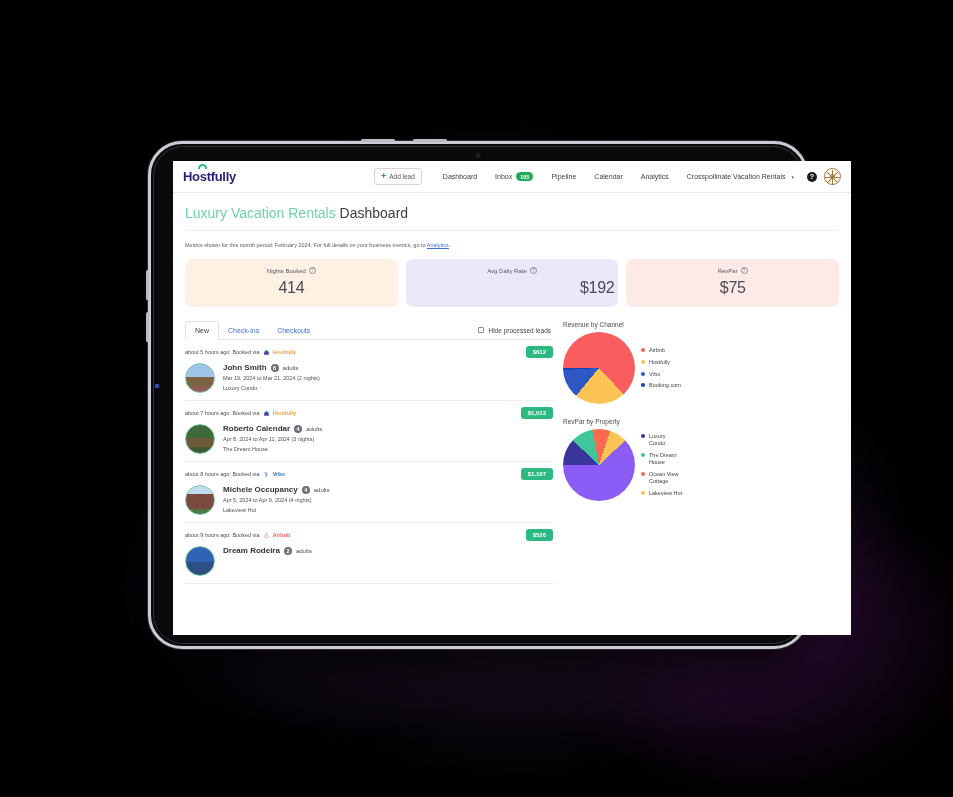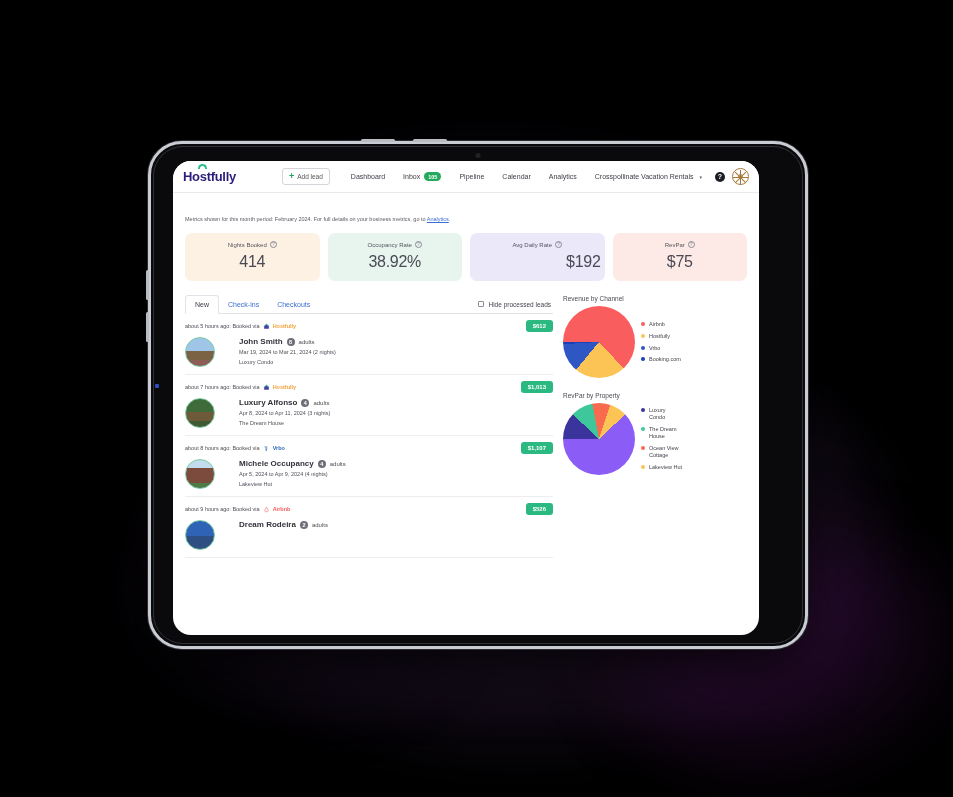--- a/index.html
+++ b/index.html
@@ -36,22 +36,22 @@
   .cam { position:absolute; left:50%; top:9px; transform:translateX(-50%);
     width:5px; height:5px; border-radius:50%; background:#222; }
   .btn-side { position:absolute; left:-5px; width:3px; border-radius:2px; background:#b9bcc2; }
   .btn-1 { top:126px; height:30px; }
   .btn-2 { top:168px; height:30px; }
   .btn-top { position:absolute; top:-5px; width:34px; height:3px; border-radius:2px; background:#b9bcc2; }
   .btn-t1 { left:210px; } .btn-t2 { left:262px; }
   .led { position:absolute; left:4px; top:240px; width:4px; height:4px; background:#2b4fbf; border-radius:1px; }
 
   .screen {
-    position:absolute; left:22px; top:17px; width:586px; height:474px;
-    background:#ffffff; border-radius:18px; overflow:hidden;
+    position:absolute; left:22px; top:17px; width:678px; height:474px;
+    background:#ffffff; border-radius:0; overflow:hidden;
   }
 
   
   .hdr { position:relative; height:32px; background:#fff; border-bottom:1px solid #e9e9ee;
     display:flex; align-items:center; padding:0 10px; }
   .logo { display:flex; align-items:center; font-size:13px; font-weight:bold;
     color:#2d1d7a; letter-spacing:-.3px; position:relative; }
   .logo .roof { position:absolute; left:15px; top:-5px; width:9px; height:5px;
     border:2px solid #2bbf8a; border-bottom:none; border-radius:5px 5px 0 0; }
   .nav { display:flex; align-items:center; gap:0; margin-left:auto; }
@@ -112,21 +112,21 @@
 
   .lead { border-bottom:1px solid #ededf1; padding:6px 0 7px; }
   .lead-top { display:flex; align-items:center; font-size:5.5px; color:#4d4d56; }
   .chan { display:flex; align-items:center; gap:3px; margin-left:3px; font-weight:bold; }
   .chan.hostfully { color:#f2a33c; }
   .chan.vrbo { color:#2b6cb8; }
   .chan.airbnb { color:#f2605e; }
   .chan-ico { width:7px; height:7px; display:inline-block; }
   .amount { margin-left:auto; background:#2bb881; color:#fff; font-size:6px;
     font-weight:bold; border-radius:3px; padding:3px 7px; }
-  .lead-main { display:flex; gap:24px; margin-top:5px; align-items:flex-start; }
+  .lead-main { display:flex; gap:8px; margin-top:5px; align-items:flex-start; }
   .thumb { width:30px; height:30px; border-radius:50%; border:1.5px solid #7cc9a4;
     flex:none; overflow:hidden; position:relative; }
   .t0 { background:linear-gradient(#9fc6e8 0 45%, #7c6245 45% 80%, #8f5d57 80%); }
   .t1 { background:linear-gradient(#3f6b3a 0 48%, #6d5a3a 48% 78%, #3f5a33 78%); }
   .t2 { background:linear-gradient(#c3dcef 0 28%, #7d4a3e 28% 82%, #4e7a46 82%); }
   .t3 { background:linear-gradient(#2f63b5 0 55%, #2e4f82 55%); }
   .guest { font-size:8px; font-weight:bold; color:#33333c; display:flex;
     align-items:center; gap:4px; }
   .pax { width:8px; height:8px; border-radius:50%; background:#6e6e78; color:#fff;
     font-size:5.5px; font-weight:bold; display:flex; align-items:center; justify-content:center; }
@@ -196,38 +196,34 @@
             <span class="spoke"></span>
             <span class="spoke r45"></span>
             <span class="spoke r90"></span>
             <span class="spoke r135"></span>
             <span class="hub"></span>
           </div>
         </div>
       </div>
 
       <div class="body">
+        <div class="ptitle">
+          <span class="green">Luxury Vacation Rentals</span><span> Dashboard</span>
+        </div>
         <div class="submeta">
           <span>Metrics shown for this month period: February 2024. For full details on your business metrics, go to </span><a href="#">Analytics</a><span>.</span>
         </div>
 
         <div class="cards">
           <div class="card c1">
             <div class="card-label">
               <span>Nights Booked</span>
               <span class="qm">?</span>
             </div>
             <div class="card-val">414</div>
-          </div>
-          <div class="card c2">
-            <div class="card-label">
-              <span>Occupancy Rate</span>
-              <span class="qm">?</span>
-            </div>
-            <div class="card-val">38.92%</div>
           </div>
           <div class="card c3">
             <div class="card-label">
               <span>Avg Daily Rate</span>
               <span class="qm">?</span>
             </div>
             <div class="card-val">$192</div>
           </div>
           <div class="card c4">
             <div class="card-label">
@@ -286,21 +282,21 @@
                       <path d="M1.4 5.6 6 1.8l4.6 3.8" stroke="#2bbf8a" stroke-width="1.2" fill="none"></path>
                     </svg>
                   <span>Hostfully</span>
                 </span>
                 <span class="amount">$1,013</span>
               </div>
               <div class="lead-main">
                 <div class="thumb t1"></div>
                 <div>
                   <div class="guest">
-                    <span>Luxury Alfonso</span>
+                    <span>Roberto Calendar</span>
                     <span class="pax">4</span>
                     <span class="pax-lbl">adults</span>
                   </div>
                   <div class="dates">Apr 8, 2024 to Apr 11, 2024 (3 nights)</div>
                   <div class="prop">The Dream House</div>
                 </div>
               </div>
             </div>
 
             <div class="lead">

